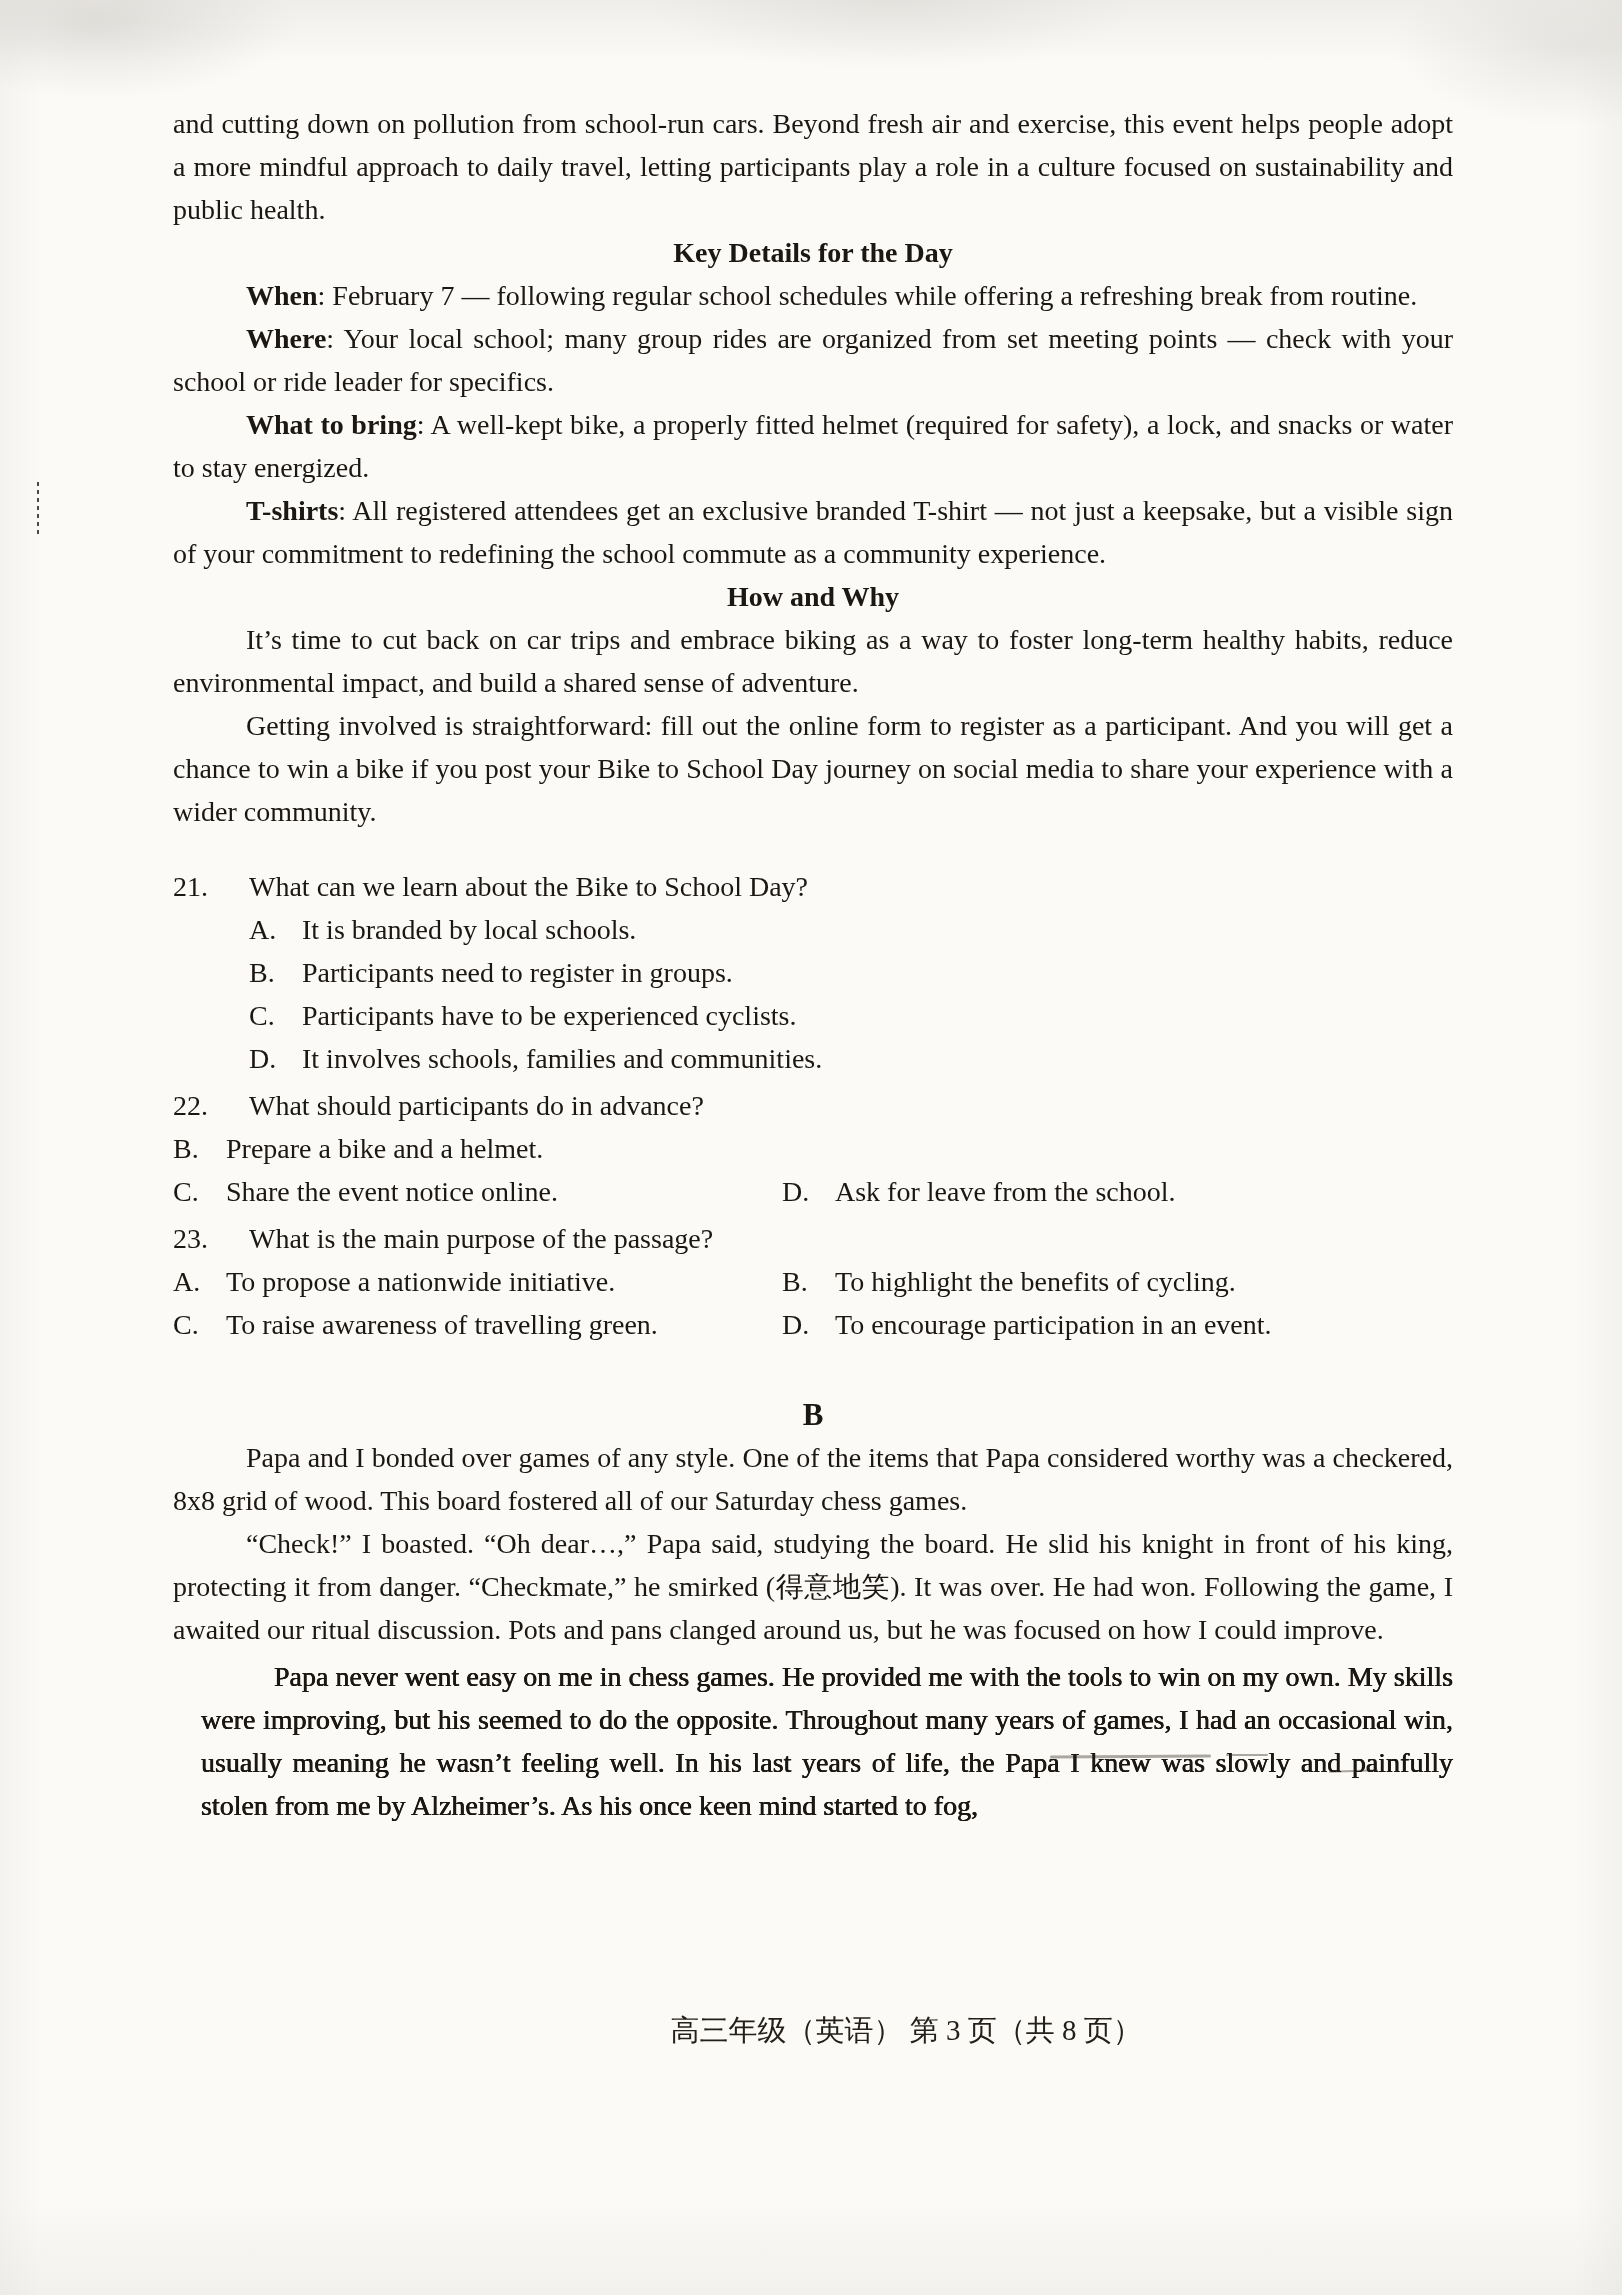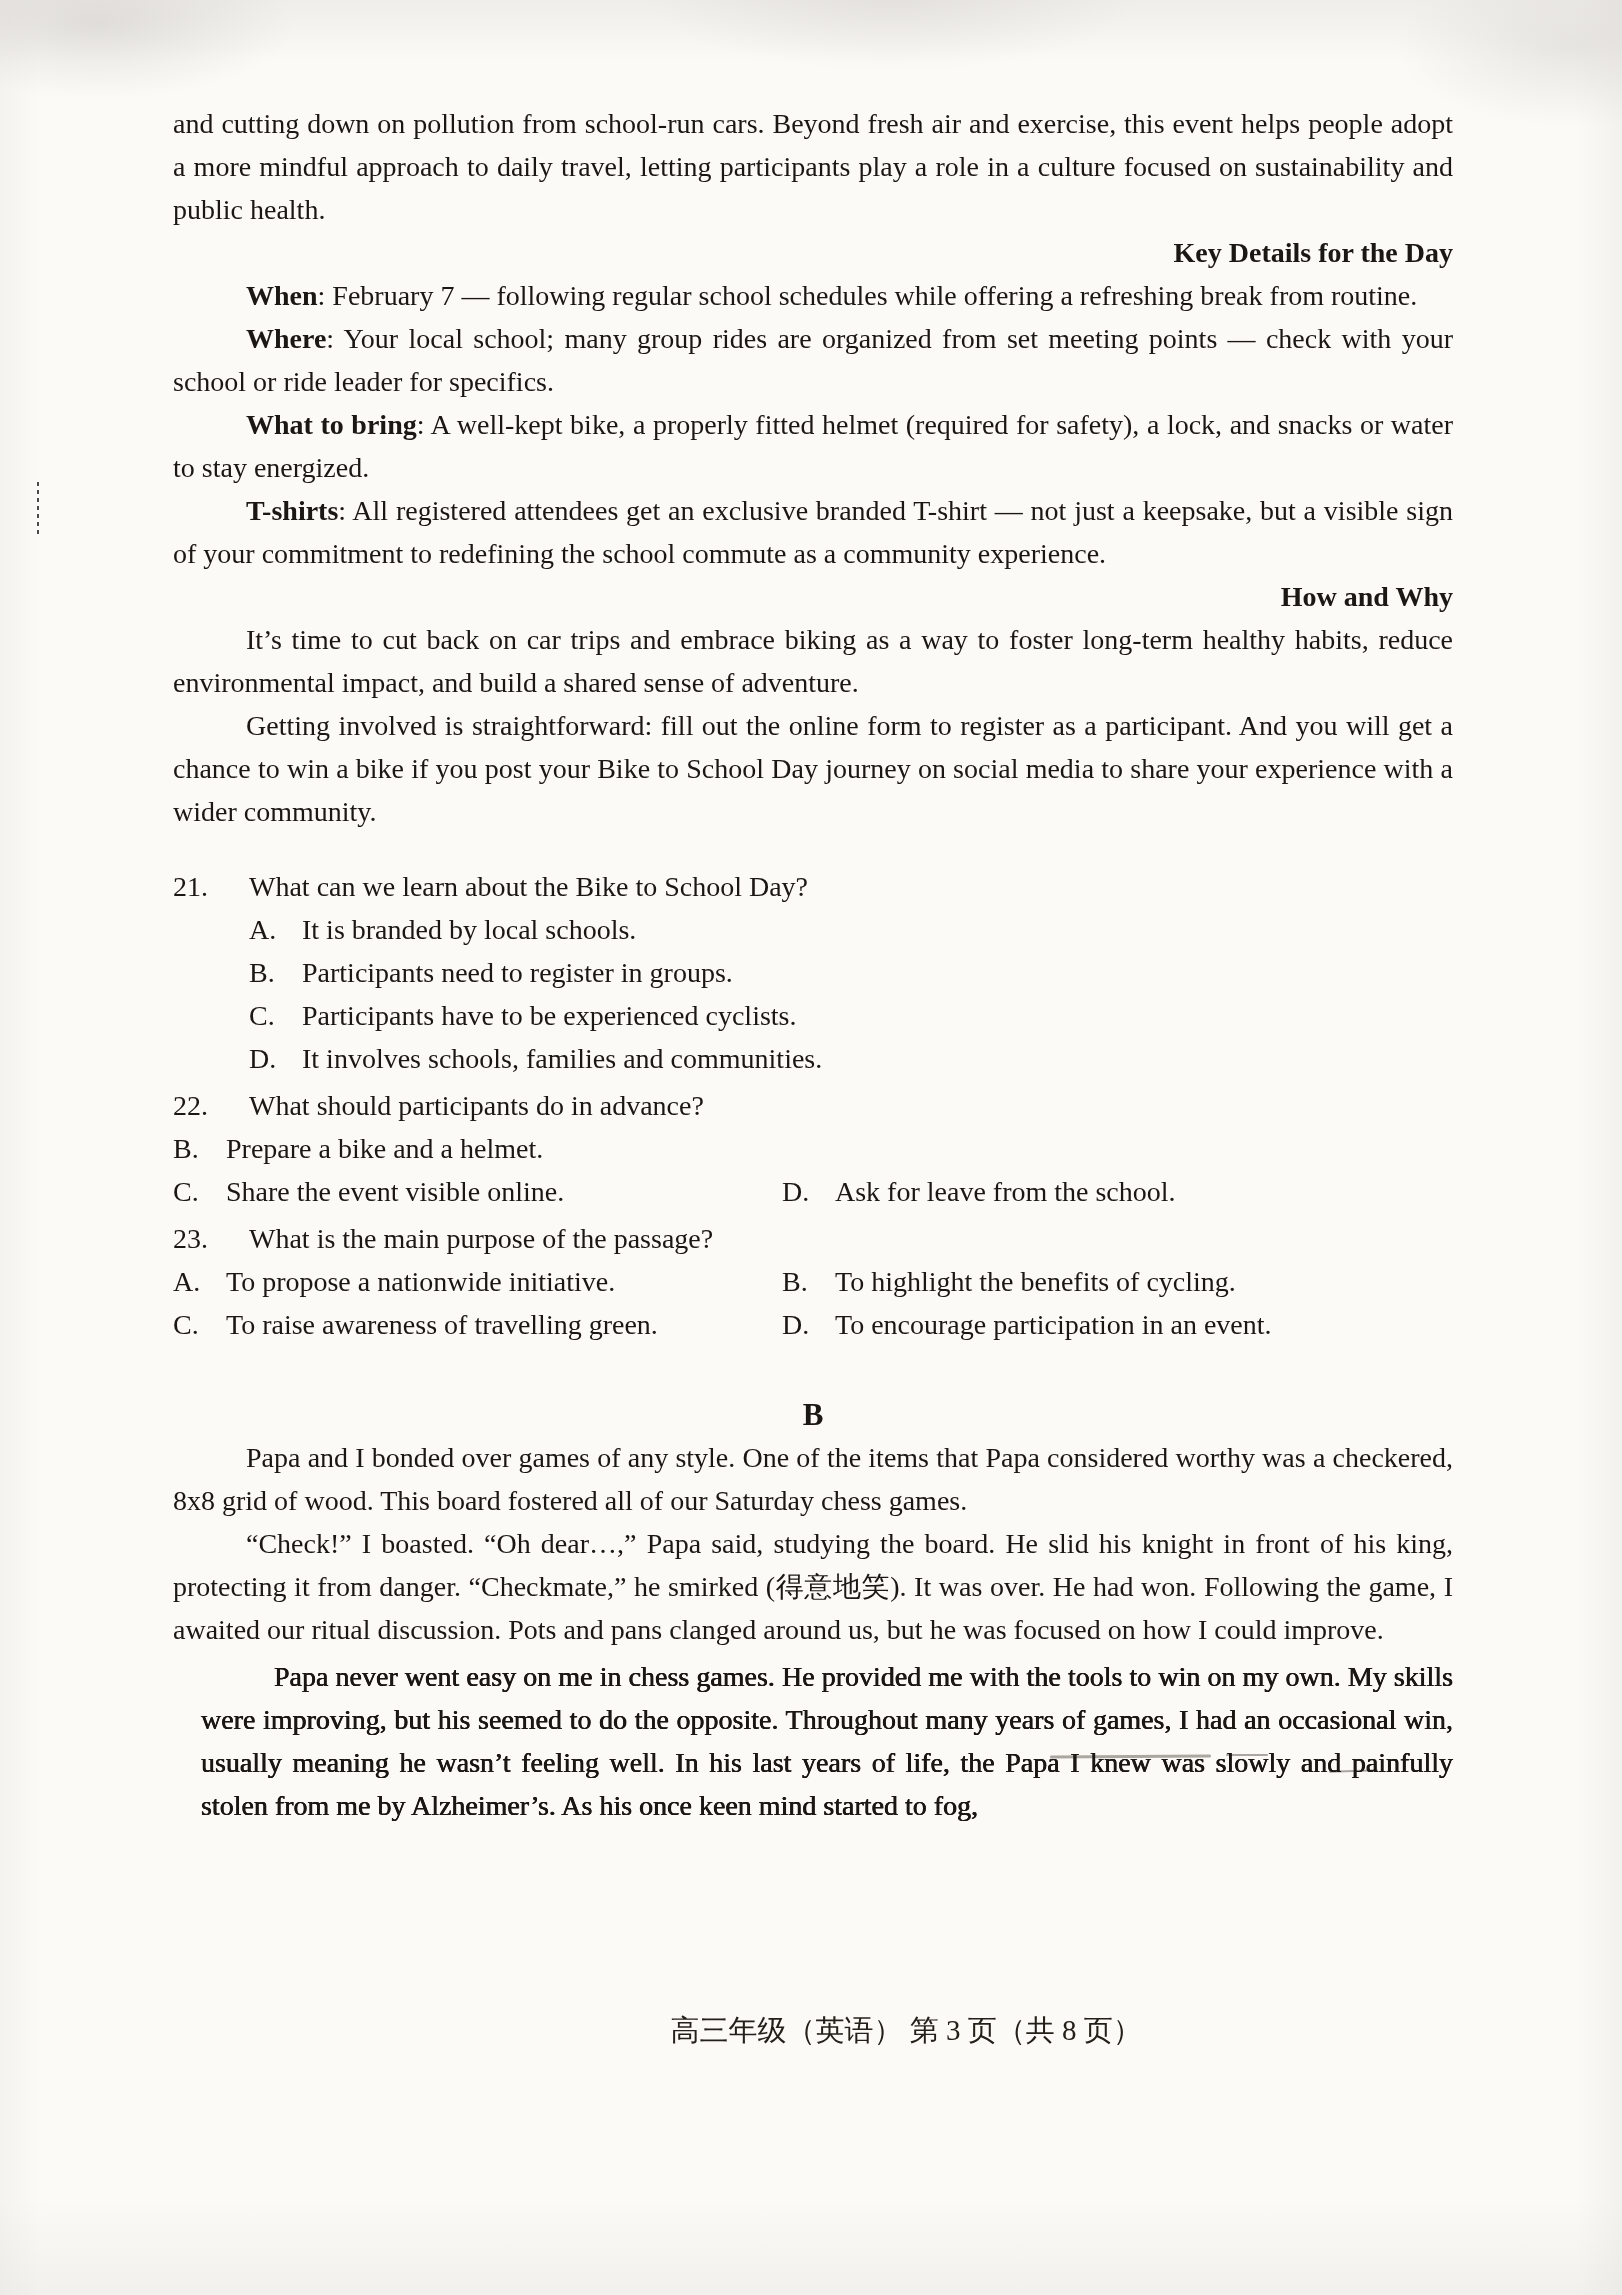--- a/index.html
+++ b/index.html
@@ -21,21 +21,21 @@
     font-size:28px;
     line-height:43px;
     overflow:hidden;
   }
   .content{
     position:absolute;
     left:173px; right:169px; top:102px;
   }
   p{margin:0; text-align:justify;}
   .indent{text-indent:73px;}
-  .heading{font-weight:bold; text-align:right;}
+  .heading{font-weight:bold; text-align:center;}
   b{font-weight:bold;}
 
   .questions{margin-top:32px;}
   .question{margin-top:4px;}
   .q-num{display:inline-block; min-width:76px;}
   .opt-list{padding-left:76px;}
   .opt-label{display:inline-block; min-width:53px;}
   .opt-row{text-align:left;}
   .opt-row.cols{display:flex;}
   .opt-row.cols .opt:first-child{width:609px;}
@@ -110,21 +110,21 @@
           <p class="opt-row"><span class="opt-label">D.</span><span>It involves schools, families and communities.</span></p>
         </div>
       </div>
 
       <div class="question">
         <p class="opt-row"><span class="q-num">22.</span><span>What should participants do in advance?</span></p>
         <div class="opt-row cols">
           <p class="opt"><span class="opt-label">B.</span><span>Prepare a bike and a helmet.</span></p>
         </div>
         <div class="opt-row cols">
-          <p class="opt"><span class="opt-label">C.</span><span>Share the event visible online.</span></p>
+          <p class="opt"><span class="opt-label">C.</span><span>Share the event notice online.</span></p>
           <p class="opt"><span class="opt-label">D.</span><span>Ask for leave from the school.</span></p>
         </div>
       </div>
 
       <div class="question">
         <p class="opt-row"><span class="q-num">23.</span><span>What is the main purpose of the passage?</span></p>
         <div class="opt-row cols">
           <p class="opt"><span class="opt-label">A.</span><span>To propose a nationwide initiative.</span></p>
           <p class="opt"><span class="opt-label">B.</span><span>To highlight the benefits of cycling.</span></p>
         </div>

